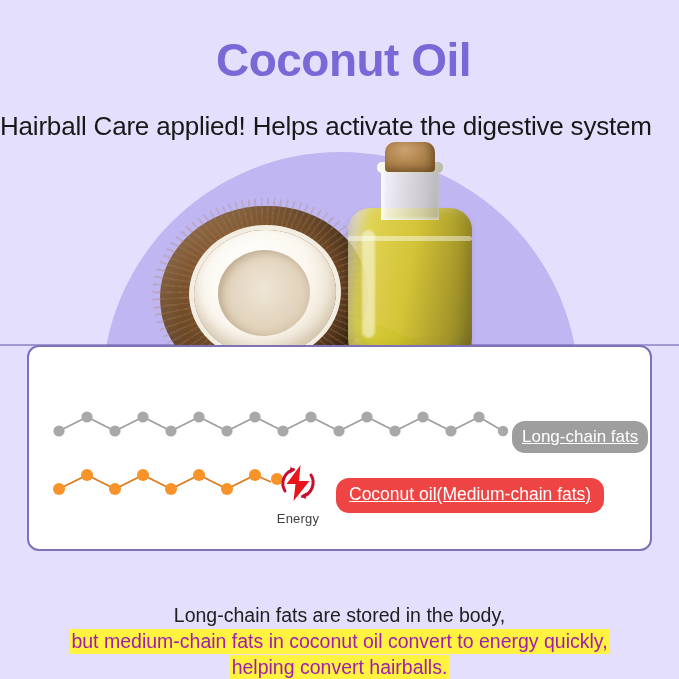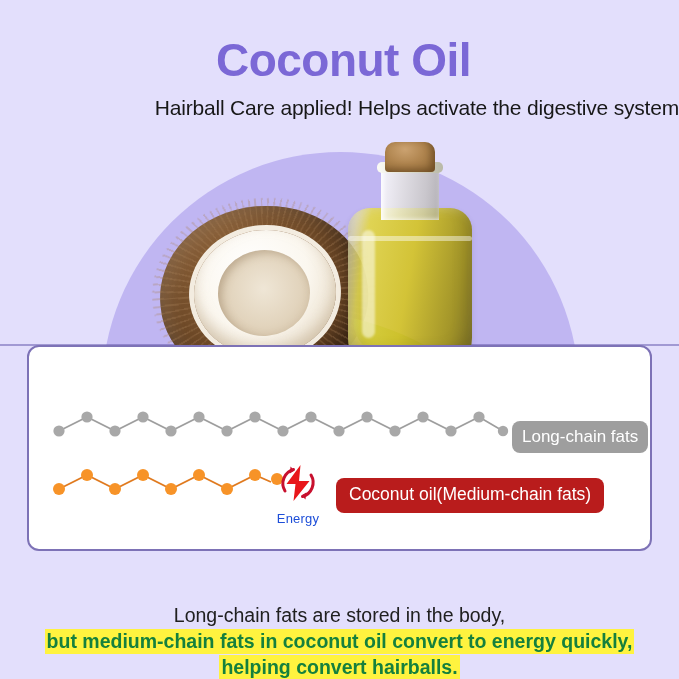--- a/index.html
+++ b/index.html
@@ -29,25 +29,25 @@
     width: 679px;
     text-align: center;
     font-size: 46px;
     font-weight: bold;
     letter-spacing: -0.5px;
     color: #7b68d6;
     line-height: 1.05;
   }
   #subtitle {
     position: absolute;
-    top: 96px;
+    top: 111px;
     left: 0;
     width: 679px;
-    text-align: right;
-    font-size: 21px;
+    text-align: left;
+    font-size: 26px;
     font-weight: normal;
     color: #181818;
     letter-spacing: -0.2px;
   }
 
   
   #hero {
     position: absolute;
     left: 0;
     top: 138px;
@@ -240,52 +240,53 @@
   .chain {
     position: absolute;
   }
   #gray-chain { left: 22px; top: 60px; }
   #orange-chain { left: 22px; top: 118px; }
 
   
   .badge {
     position: absolute;
     display: inline-block;
-    border-radius: 8px;
+    border-radius: 13px;
     color: #ffffff;
     font-size: 17px;
     white-space: nowrap;
     line-height: 1;
+    text-decoration: underline;
   }
   #badge-long {
     top: 74px;
     left: 483px;
     background: #9e9e9e;
     padding: 7px 10px 8px 10px;
   }
   #badge-coconut {
     top: 131px;
     left: 307px;
-    background: #b91c1c;
+    background: #ef4444;
     padding: 8px 13px 9px 13px;
     font-size: 17.5px;
   }
 
   
   #energy-wrap {
     position: absolute;
     left: 239px;
     top: 114px;
     width: 60px;
     text-align: center;
   }
   #energy-label {
     margin-top: 2px;
     font-size: 13px;
-    color: #1d4ed8;
+    color: #404040;
     letter-spacing: .2px;
   }
 
   
   #footer {
     position: absolute;
     left: 0;
     top: 562px;
     width: 679px;
     text-align: center;
@@ -295,22 +296,22 @@
     line-height: 1.34;
   }
   #f-line1 {
     font-size: 19.5px;
     color: #202020;
     font-weight: normal;
     margin-top: 40px;
   }
   .f-hl {
     font-size: 19.5px;
-    font-weight: bold;
-    color: #15803d;
+    font-weight: normal;
+    color: #a21caf;
   }
   .f-hl > span {
     background: #fff33f;
     padding: 1px 2px 2px 2px;
     box-decoration-break: clone;
     -webkit-box-decoration-break: clone;
   }
 </style>
 </head>
 <body>

